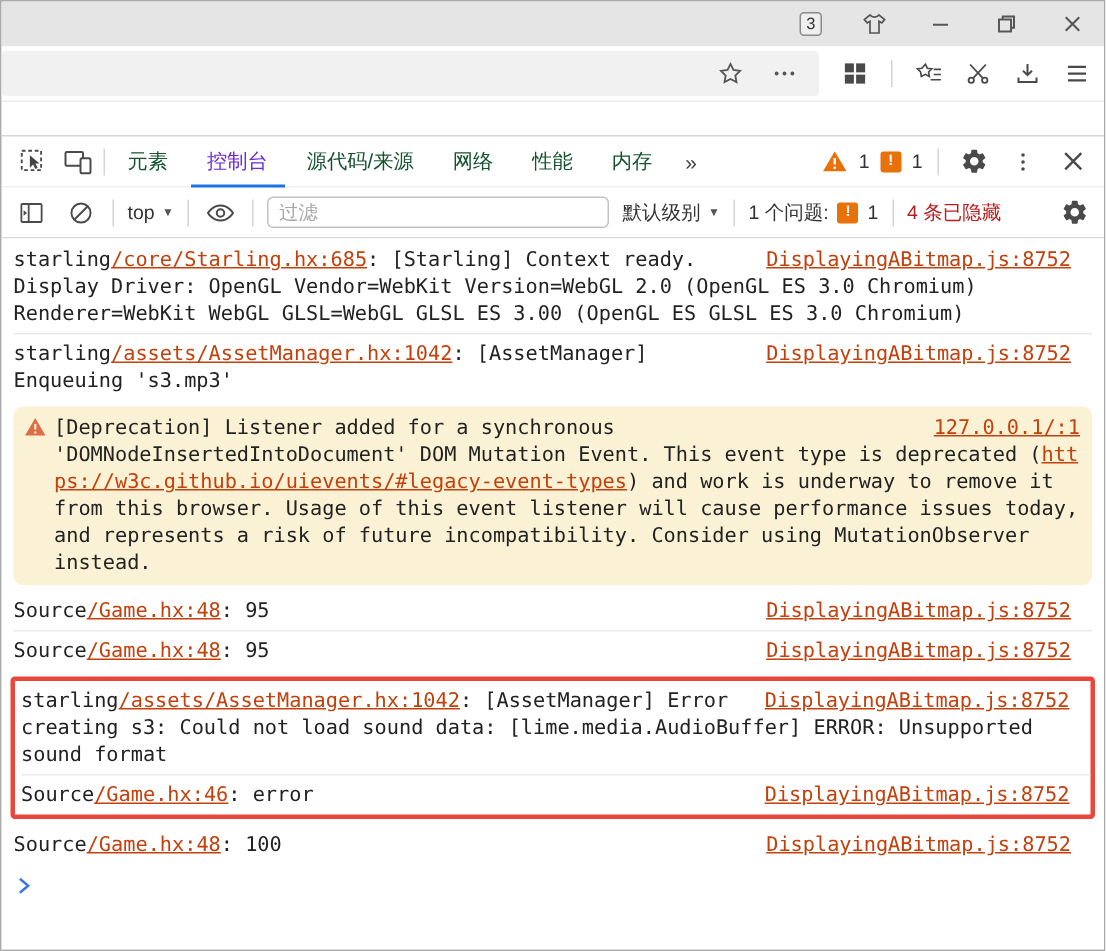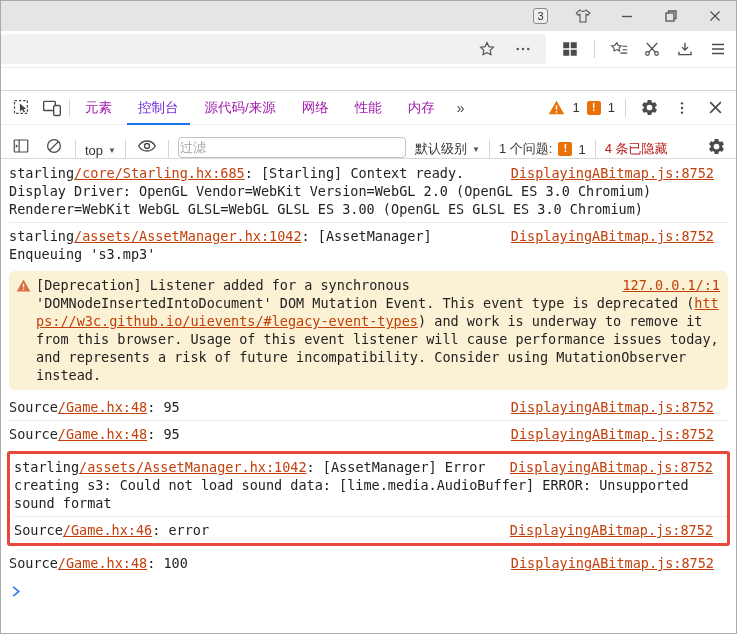--- a/index.html
+++ b/index.html
@@ -16,33 +16,33 @@
   .addressbar { flex:0 0 545px; height:30px; background:#F1F1F1; border-radius:3px; display:flex; align-items:center; justify-content:flex-end; gap:18px; padding-right:14px; }
   .toolbar-icons { display:flex; align-items:center; gap:15px; margin-left:15px; }
   .vsep { width:1px; height:18px; background:#d5d5d5; display:inline-block; }
 
   .gap { height:22px; background:#fff; flex:0 0 auto; }
 
   
   .devtools { border-top:1px solid #d5d5d5; flex:1; display:flex; flex-direction:column; min-height:0; }
   .tabbar { height:34px; display:flex; align-items:center; padding:0 8px; border-bottom:1px solid #f0f0f0; gap:4px; flex:0 0 auto; }
   .tabbar .icon-btn { display:inline-flex; align-items:center; justify-content:center; width:26px; height:26px; cursor:pointer; }
-  .tab { padding:0 11px; height:34px; display:flex; align-items:center; font-size:13.5px; color:#a21caf; cursor:pointer; white-space:nowrap; }
+  .tab { padding:0 11px; height:34px; display:flex; align-items:center; font-size:13.5px; color:#14532d; cursor:pointer; white-space:nowrap; }
   .tab.active { color:#6d28d9; box-shadow:inset 0 -2px 0 #1a73e8; }
   .more-tabs { padding:0 7px; color:#444; font-size:14px; cursor:pointer; }
   .tab-status { margin-left:auto; display:flex; align-items:center; gap:7px; }
   .count-txt { font-size:13px; color:#333; }
   .issue-badge { width:14px; height:14px; background:#E8710A; border-radius:2px; color:#fff; font-weight:bold; font-size:10px; display:inline-flex; align-items:center; justify-content:center; line-height:1; }
 
   
-  .console-toolbar { height:34px; display:flex; align-items:flex-end; padding:0 8px; border-bottom:1px solid #d9d9d9; gap:9px; flex:0 0 auto; }
+  .console-toolbar { height:34px; display:flex; align-items:center; padding:0 8px; border-bottom:1px solid #d9d9d9; gap:9px; flex:0 0 auto; }
   .console-toolbar .icon-btn { display:inline-flex; align-items:center; justify-content:center; width:24px; height:24px; cursor:pointer; }
   .dd { display:inline-flex; align-items:center; gap:5px; font-size:13px; color:#333; cursor:pointer; white-space:nowrap; }
   .caret { font-size:8px; color:#555; }
-  .filter-input { width:228px; height:21px; border:1px solid #c2c2c2; border-radius:4px; font-size:13px; padding:0 1px; color:#333; outline:none; font-family:"Liberation Sans",sans-serif; }
+  .filter-input { width:228px; height:21px; border:1px solid #c2c2c2; border-radius:4px; font-size:13px; padding:0 7px; color:#333; outline:none; font-family:"Liberation Sans",sans-serif; }
   .filter-input::placeholder { color:#a8a8a8; }
   .hidden-label { font-size:13px; color:#b91c1c; white-space:nowrap; }
   .issues-cluster { display:inline-flex; align-items:center; gap:6px; font-size:13px; color:#333; white-space:nowrap; cursor:pointer; }
 
   
   .console { flex:1; overflow:hidden; background:#fff; font-family:"DejaVu Sans Mono","Liberation Mono",monospace; font-size:13.5px; line-height:18px; color:#222; padding:1px 8px 0 8px; }
   .msg { padding:4px 14px 4px 0; overflow:hidden; }
   .msg.sep { border-top:1px solid #e8eaed; }
   .src { float:right; margin-left:18px; }
   a.lnk { color:#c2410c; text-decoration:underline; cursor:pointer; }

